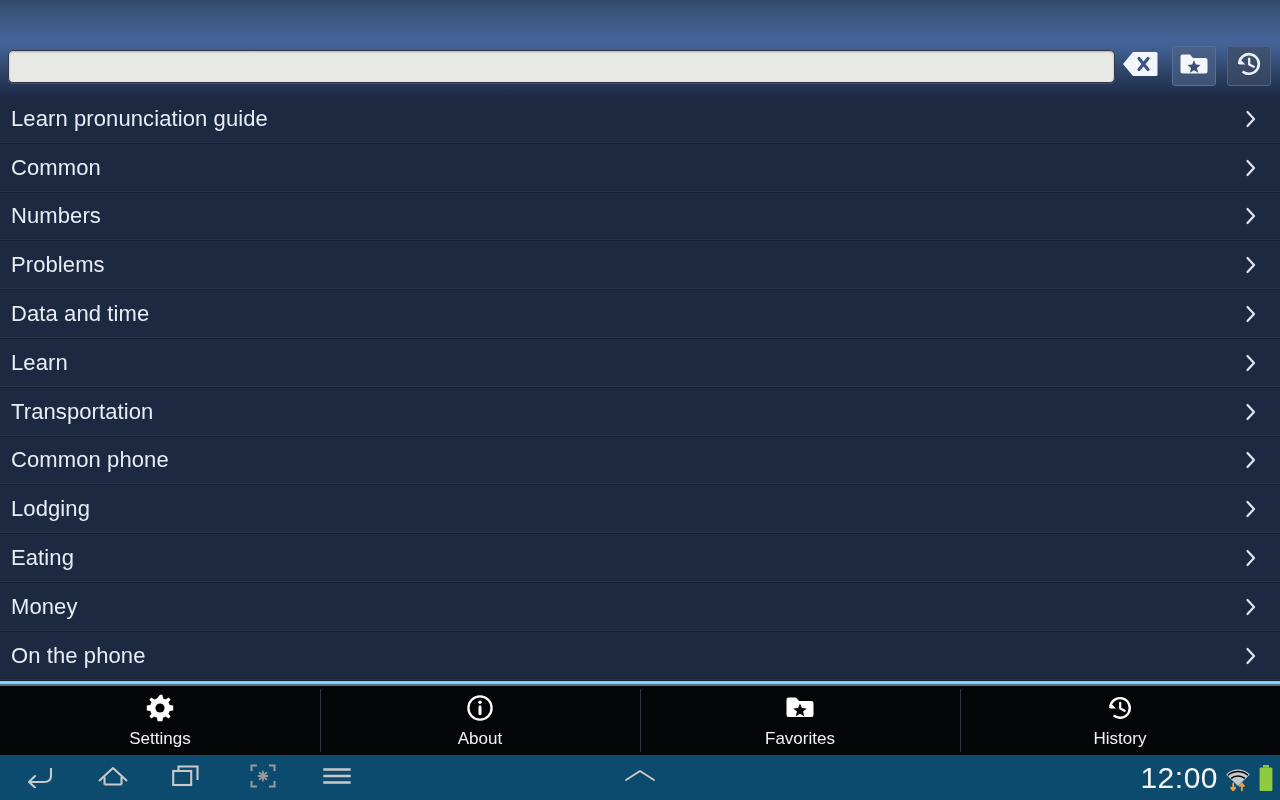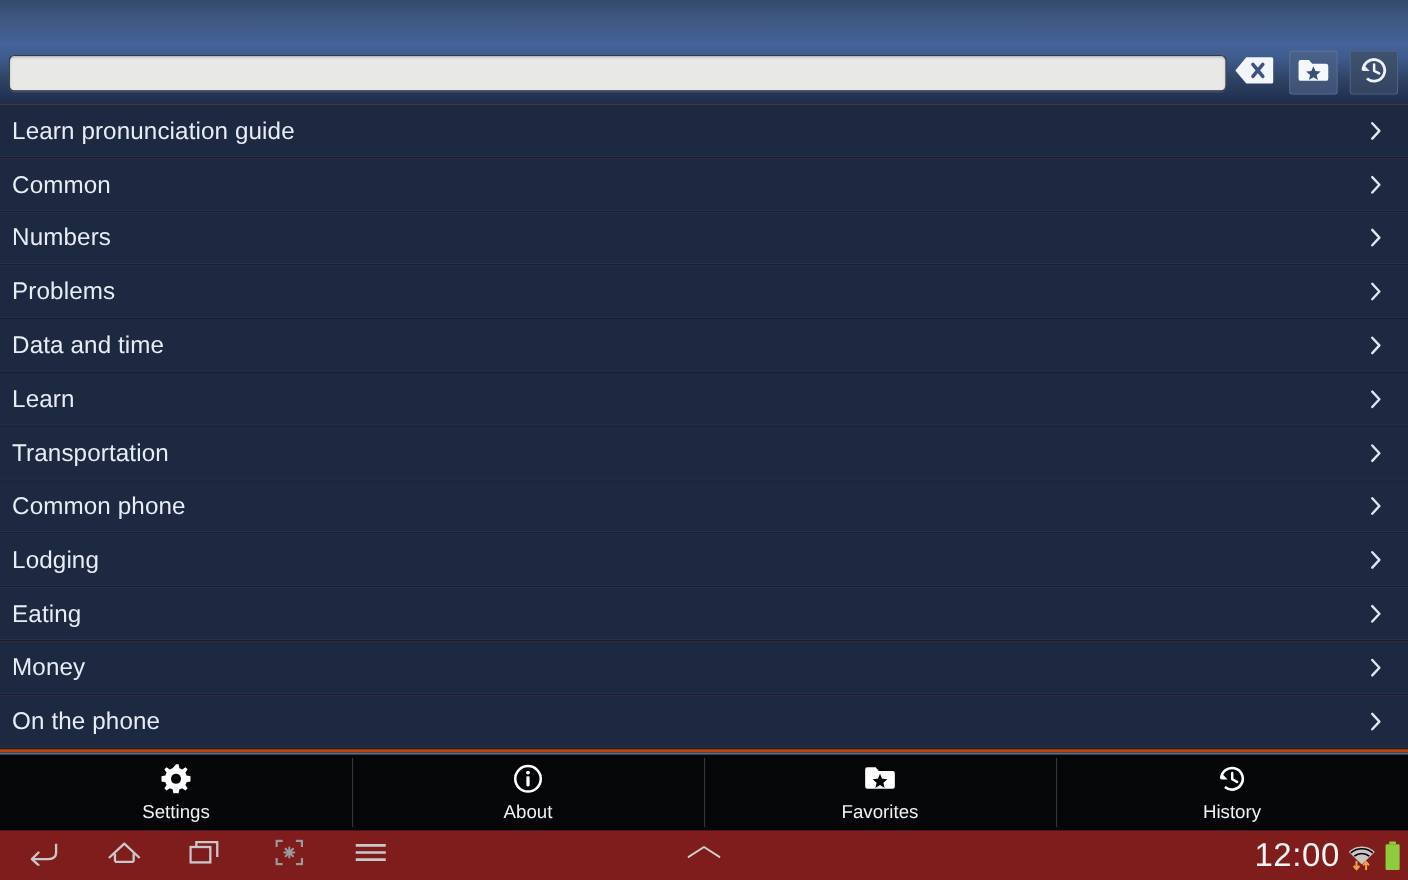--- a/index.html
+++ b/index.html
@@ -88,21 +88,21 @@
   }
 
   
   #list {
     position: absolute;
     top: 95px;
     left: 0;
     width: 1280px;
     height: 589px;
     overflow: hidden;
-    background: #c2410c;
+    background: #7dd3fc;
   }
   .list-row {
     position: relative;
     height: 48.8px;
     box-sizing: border-box;
     display: flex;
     align-items: center;
     background: #1c2941;
     border-bottom: 1px solid #151f33;
     box-shadow: inset 0 -2px 0 -1px rgba(255,255,255,0.045);
@@ -164,21 +164,21 @@
     color: #f2f2f2;
   }
 
   
   #navbar {
     position: absolute;
     top: 755px;
     left: 0;
     width: 1280px;
     height: 45px;
-    background: #7f1d1d;
+    background: #0c4a6e;
   }
   .nav-btn {
     position: absolute;
     top: 0;
     height: 45px;
     width: 74px;
     display: flex;
     align-items: center;
     justify-content: center;
     cursor: pointer;

